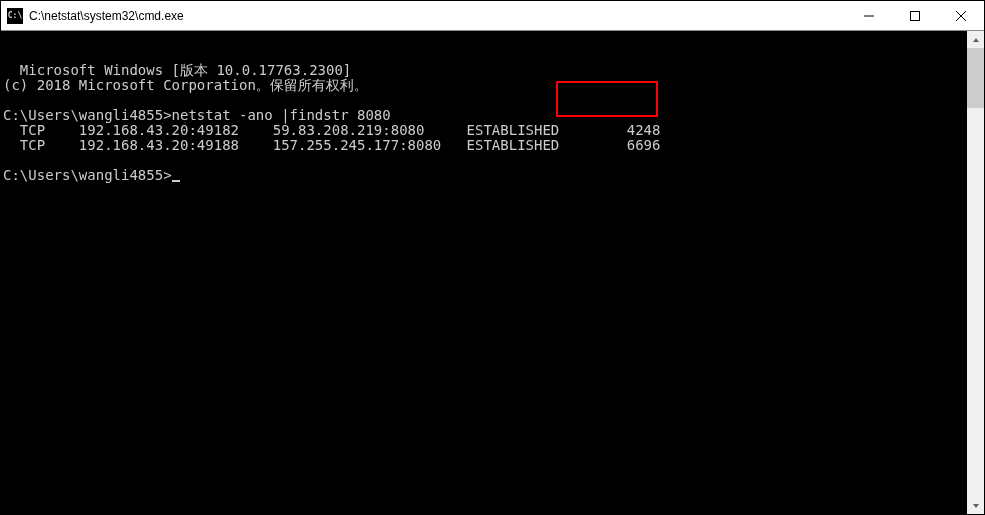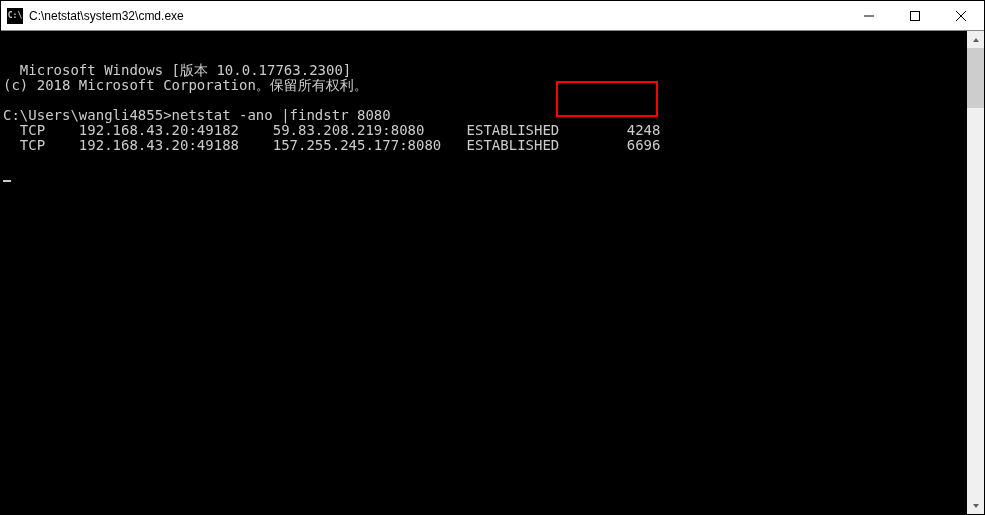--- a/index.html
+++ b/index.html
@@ -146,21 +146,21 @@
 <div class="terminal-area">
   <div class="terminal" id="terminal">
     <div class="highlight-box" id="hl" style="top: 50px; left: 555px; width: 102px; height: 36px;"></div>
   <span>Microsoft Windows [版本 10.0.17763.2300]
 (c) 2018 Microsoft Corporation。保留所有权利。
 
 C:\Users\wangli4855&gt;netstat -ano |findstr 8080
   TCP    192.168.43.20:49182    59.83.208.219:8080     ESTABLISHED        4248
   TCP    192.168.43.20:49188    157.255.245.177:8080   ESTABLISHED        6696
 
-</span><span class="cursor"></span></div>
+</span><span>C:\Users\wangli4855&gt;</span><span class="cursor"></span></div>
   <div class="scrollbar">
     <div class="scroll-arrow up">
       <svg viewBox="0 0 8 8">
           <polygon points="4,2 7,6 1,6" fill="#606060"></polygon>
         </svg>
     </div>
     <div class="scroll-thumb"></div>
     <div class="scroll-arrow down">
       <svg viewBox="0 0 8 8">
           <polygon points="1,2 7,2 4,6" fill="#606060"></polygon>

